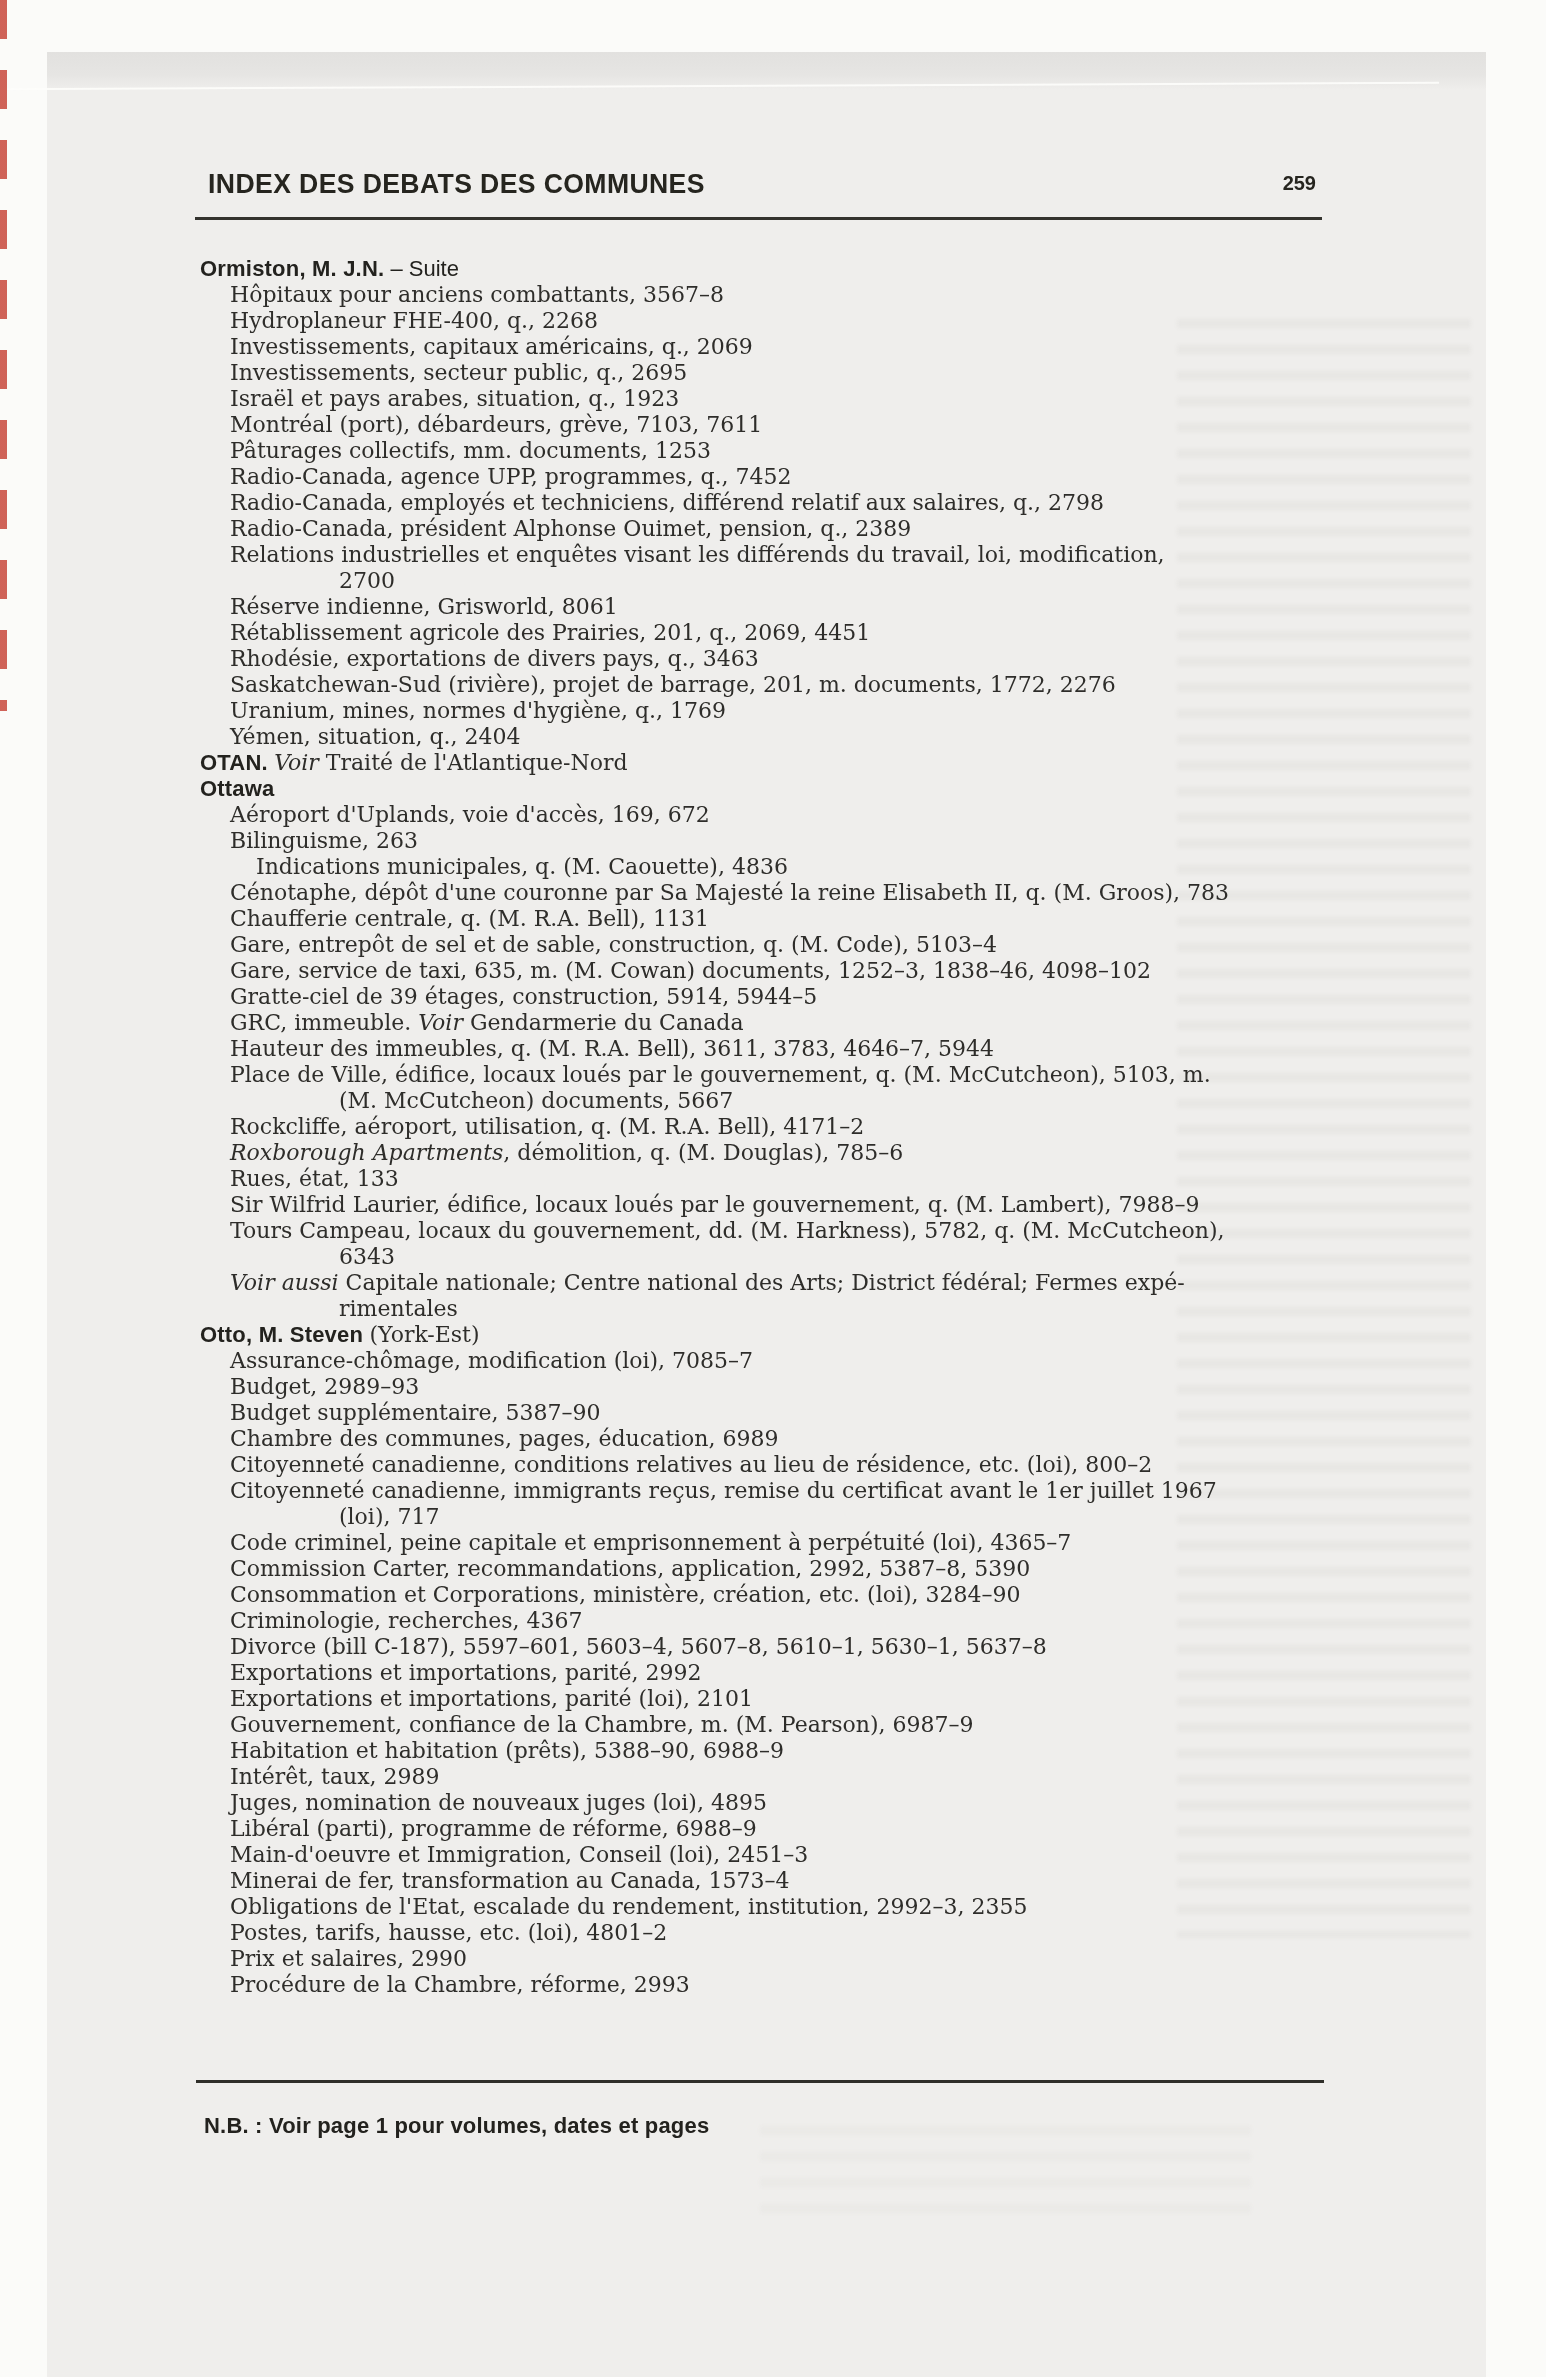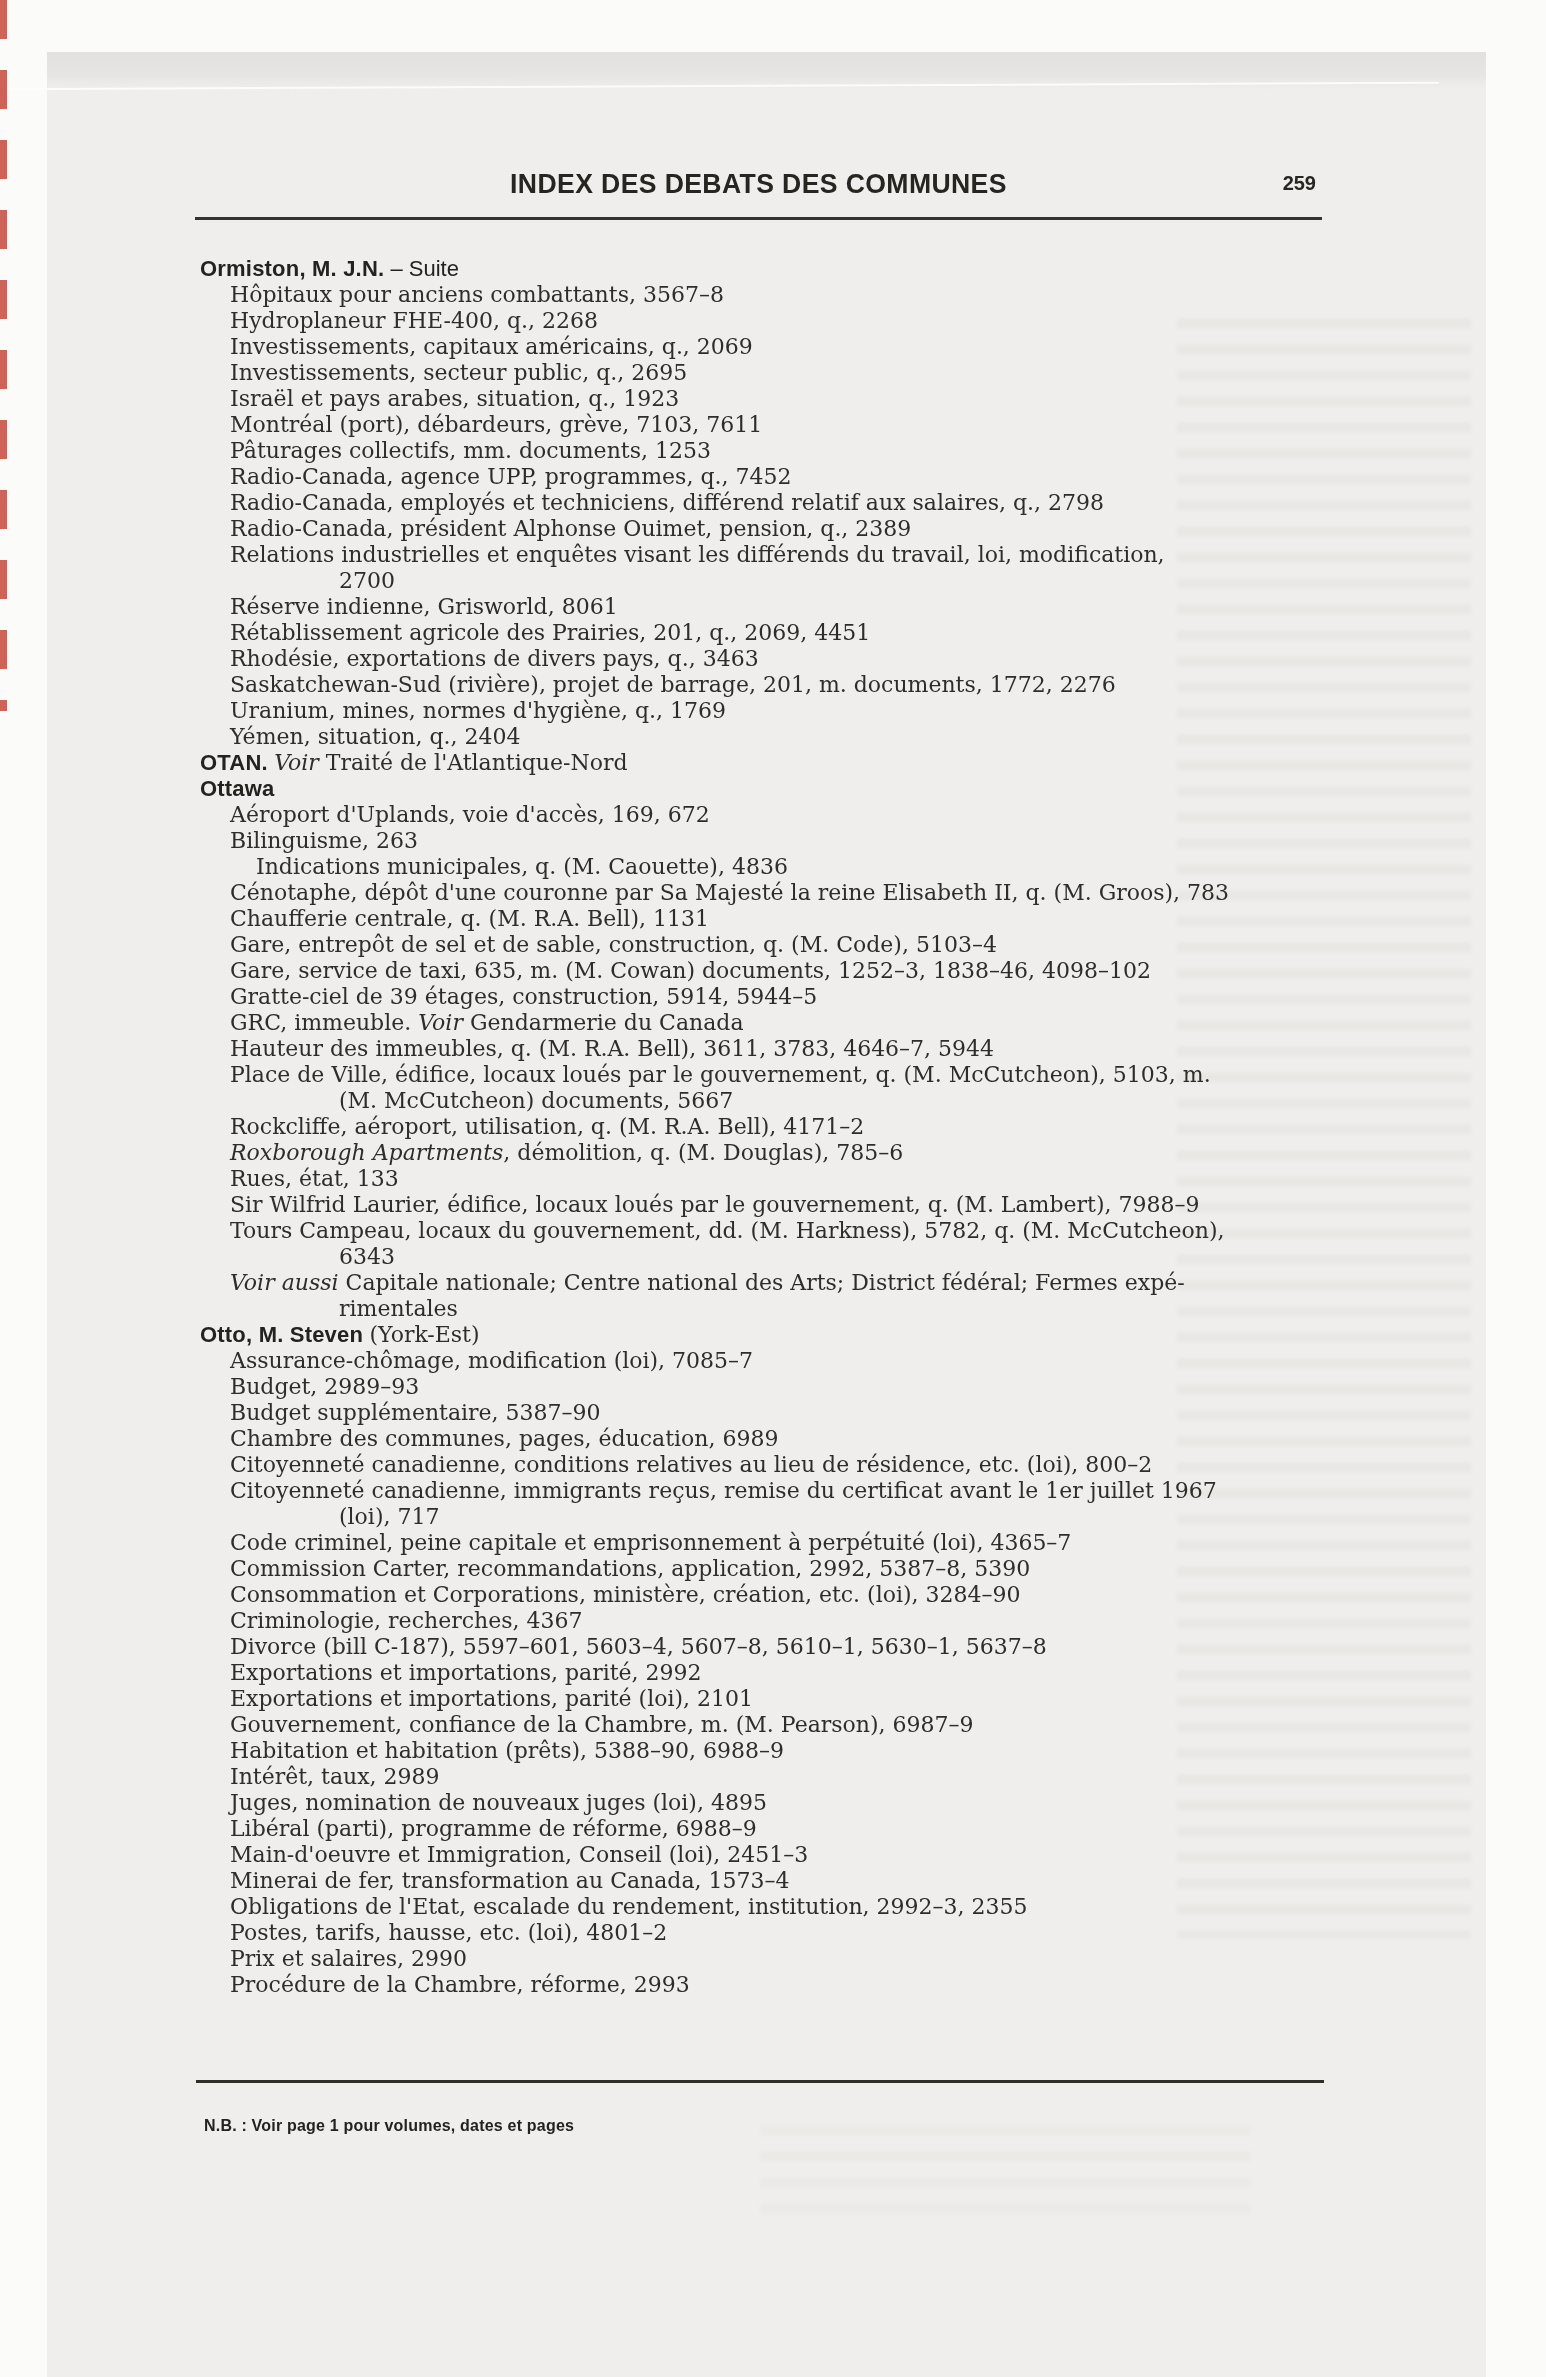--- a/index.html
+++ b/index.html
@@ -35,21 +35,20 @@
   .ghost-col{
     position:absolute;filter:blur(2px);pointer-events:none;
     background:repeating-linear-gradient(to bottom,
       rgba(110,108,100,0.10) 0 9px, rgba(110,108,100,0) 9px 26px);
   }
   .ghost-a{left:1177px;top:319px;width:294px;height:1619px;opacity:.55;}
   .ghost-b{left:760px;top:2126px;width:491px;height:98px;opacity:.35;}
 
   .page-header-title{
     position:absolute;left:195px;top:167px;width:1127px;
-    text-align:center;
     font-family:"Liberation Sans",sans-serif;font-weight:700;
     font-size:28px;line-height:33px;letter-spacing:0.4px;color:#26251f;
   }
   .page-header-title>span{display:inline-block;transform:scaleX(.95);}
   .page-number{
     position:absolute;top:167px;right:231px;
     font-family:"Liberation Sans",sans-serif;font-weight:700;
     font-size:20px;line-height:33px;color:#26251f;
   }
   .rule-top{
@@ -71,21 +70,21 @@
   .line--entry{padding-left:230px;}
   .line--subentry{padding-left:256px;}
   .line--continuation{padding-left:339px;}
   .seg--normal{font-family:"DejaVu Serif",serif;}
   .seg--italic{font-family:"DejaVu Serif",serif;font-style:italic;}
   .seg--bold{font-family:"Liberation Sans",sans-serif;font-weight:700;letter-spacing:0.2px;color:#23221e;}
   .seg--sans{font-family:"Liberation Sans",sans-serif;font-weight:400;color:#23221e;}
   .footer-note{
     position:absolute;left:204px;top:2113px;
     font-family:"Liberation Sans",sans-serif;font-weight:700;
-    font-size:16px;line-height:26px;letter-spacing:0.2px;color:#23221e;
+    font-size:22px;line-height:26px;letter-spacing:0.2px;color:#23221e;
     white-space:nowrap;
   }
 </style>
 </head>
 <body>
 
 <div class="scan-page">
   <div class="scan-top-band"></div>
 </div>
 <div class="scan-scratch"></div>

